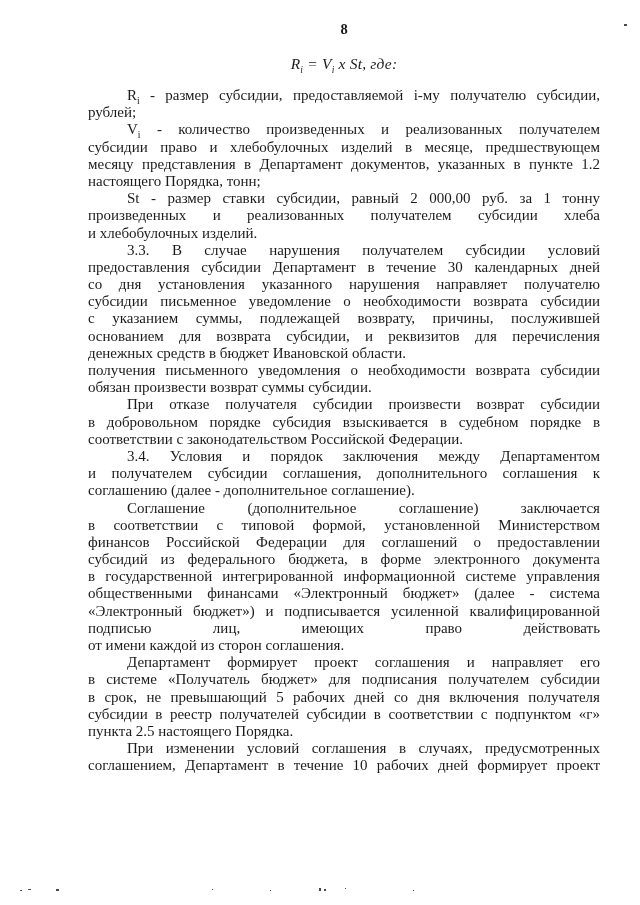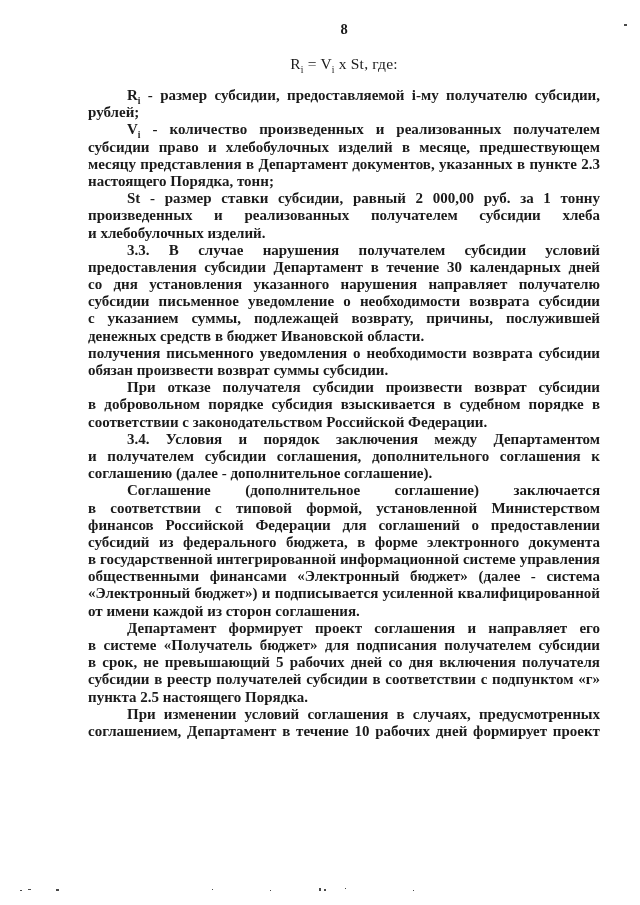--- a/index.html
+++ b/index.html
@@ -12,31 +12,32 @@
     overflow:hidden;
   }
   .pagenum{
     position:absolute;top:21px;left:88px;width:512px;
     text-align:center;font-size:14.5px;font-weight:bold;
   }
   .formula{
     position:absolute;top:55px;left:88px;width:512px;
     text-align:center;font-size:15.5px;
     letter-spacing:.2px;
+    font-style:italic;
   }
   .textblock{
     position:absolute;top:87px;left:88px;width:512px;
     font-size:15px;
   }
   .line{
     height:17.2px;line-height:17.2px;
     text-align:justify;text-align-last:justify;
     overflow:hidden;white-space:nowrap; 
   }
-  .line{white-space:normal;font-weight:bold;}
+  .line{white-space:normal;}
   .line.first{padding-left:39px;}
   .line.last{text-align:right;text-align-last:left;}
   sub{font-size:9.5px;line-height:0;}
   .speck{position:absolute;background:#4a4a4a;}
 </style>
 </head>
 <body>
 
 <div class="page">
 
@@ -49,36 +50,37 @@
   <div class="textblock">
 
     <div class="para">
       <div class="line first"><span>R</span><sub>i</sub><span> - размер субсидии, предоставляемой i-му получателю субсидии,</span></div>
       <div class="line last">рублей;</div>
     </div>
 
     <div class="para">
       <div class="line first"><span>V</span><sub>i</sub><span> - количество произведенных и реализованных получателем</span></div>
       <div class="line">субсидии право и хлебобулочных изделий в месяце, предшествующем</div>
-      <div class="line">месяцу представления в Департамент документов, указанных в пункте 2.3</div>
+      <div class="line">месяцу представления в Департамент документов, указанных в пункте 1.2</div>
       <div class="line last">настоящего Порядка, тонн;</div>
     </div>
 
     <div class="para">
       <div class="line first">St - размер ставки субсидии, равный 2 000,00 руб. за 1 тонну</div>
       <div class="line">произведенных и реализованных получателем субсидии хлеба</div>
       <div class="line last">и хлебобулочных изделий.</div>
     </div>
 
     <div class="para">
       <div class="line first">3.3. В случае нарушения получателем субсидии условий</div>
       <div class="line">предоставления субсидии Департамент в течение 30 календарных дней</div>
       <div class="line">со дня установления указанного нарушения направляет получателю</div>
       <div class="line">субсидии письменное уведомление о необходимости возврата субсидии</div>
       <div class="line">с указанием суммы, подлежащей возврату, причины, послужившей</div>
+      <div class="line">основанием для возврата субсидии, и реквизитов для перечисления</div>
       <div class="line last">денежных средств в бюджет Ивановской области.</div>
     </div>
 
     <div class="para">
       <div class="line">получения письменного уведомления о необходимости возврата субсидии</div>
       <div class="line last">обязан произвести возврат суммы субсидии.</div>
     </div>
 
     <div class="para">
       <div class="line first">При отказе получателя субсидии произвести возврат субсидии</div>
@@ -93,20 +95,21 @@
     </div>
 
     <div class="para">
       <div class="line first">Соглашение (дополнительное соглашение) заключается</div>
       <div class="line">в соответствии с типовой формой, установленной Министерством</div>
       <div class="line">финансов Российской Федерации для соглашений о предоставлении</div>
       <div class="line">субсидий из федерального бюджета, в форме электронного документа</div>
       <div class="line">в государственной интегрированной информационной системе управления</div>
       <div class="line">общественными финансами «Электронный бюджет» (далее - система</div>
       <div class="line">«Электронный бюджет») и подписывается усиленной квалифицированной</div>
+      <div class="line">подписью лиц, имеющих право действовать</div>
       <div class="line last">от имени каждой из сторон соглашения.</div>
     </div>
 
 
     <div class="para">
       <div class="line first">Департамент формирует проект соглашения и направляет его</div>
       <div class="line">в системе «Получатель бюджет» для подписания получателем субсидии</div>
       <div class="line">в срок, не превышающий 5 рабочих дней со дня включения получателя</div>
       <div class="line">субсидии в реестр получателей субсидии в соответствии с подпунктом «г»</div>
       <div class="line last">пункта 2.5 настоящего Порядка.</div>

